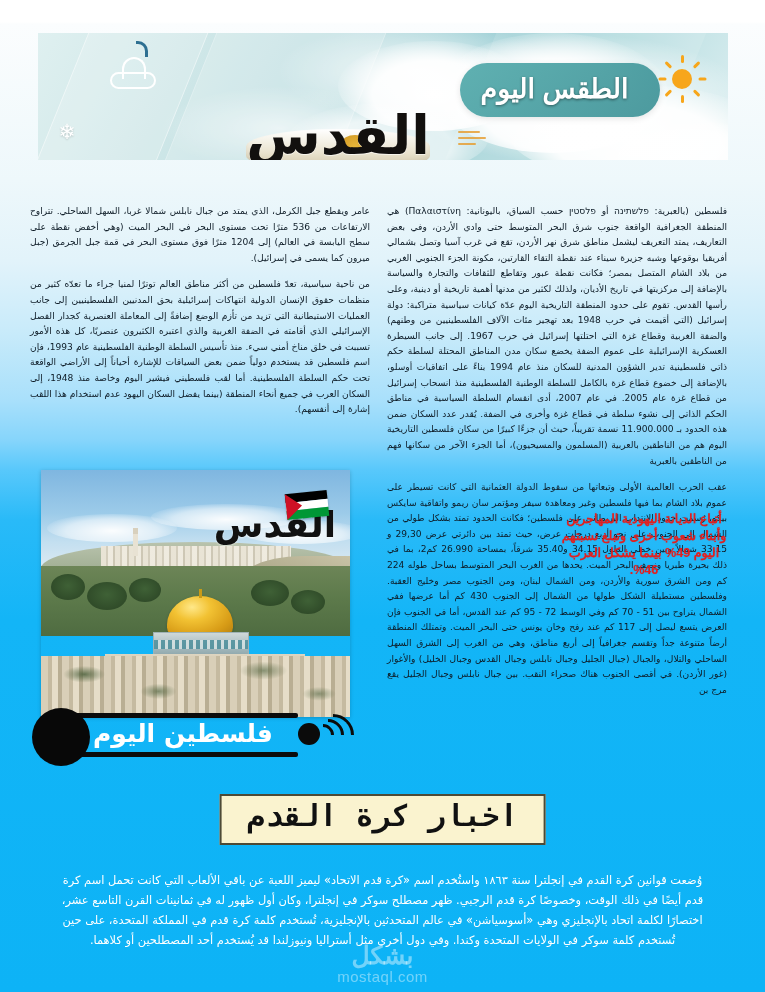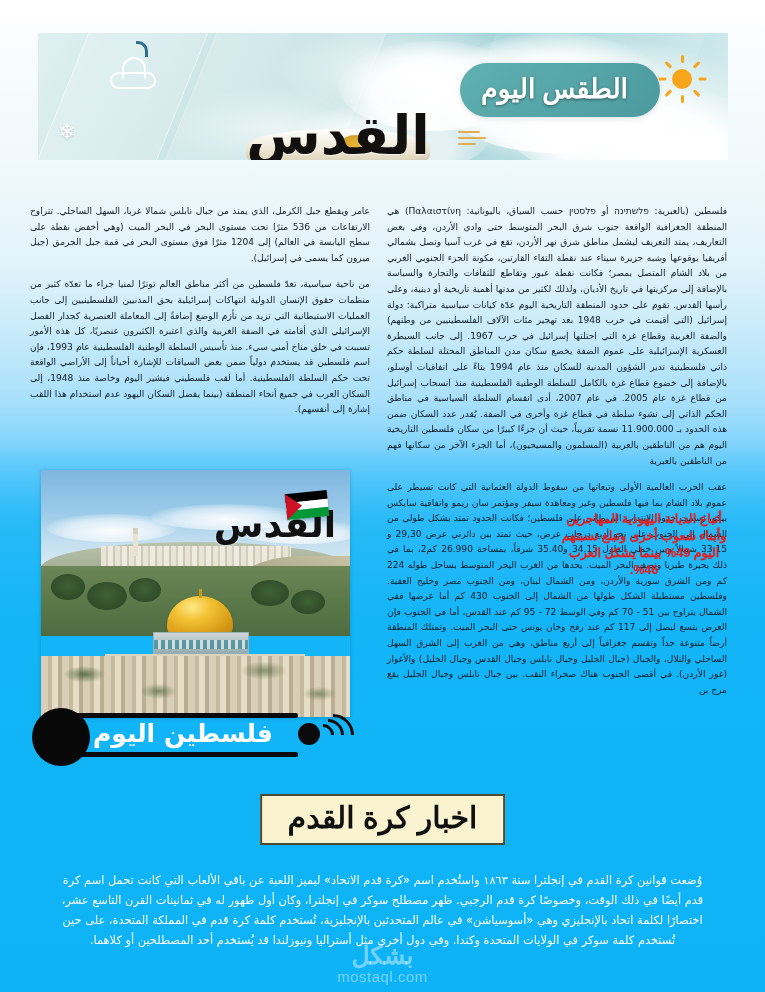--- a/index.html
+++ b/index.html
@@ -77,21 +77,21 @@
     position: absolute;
     right: 86px; top: 38px;
     width: 175px;
     text-align: center;
     font-size: 27px;
     font-weight: bold;
     color: #ffffff;
     letter-spacing: 0px;
     text-shadow: 0 1px 3px rgba(0,0,0,.45);
     line-height: 36px;
-    font-family: Liberation Serif, serif;
+    font-family: Liberation Sans, sans-serif;
   }
 
   
   #sun-icon { position: absolute; right: 22px; top: 22px; width: 48px; height: 48px; }
   #sun-icon .core {
     position: absolute; left: 14px; top: 14px; width: 20px; height: 20px;
     border-radius: 50%; background: #f7a61b;
   }
   #sun-icon .ray {
     position: absolute; left: 23px; top: 0px; width: 3px; height: 8px;
@@ -362,21 +362,21 @@
   #football-title-box {
     position: absolute;
     left: 50%; top: 8px; transform: translateX(-50%);
     background: #faf3cf;
     border: 2px solid #4d4a36;
     padding: 3px 26px 6px 26px;
   }
   #football-title {
     font-size: 30px; font-weight: bold; color: #111111;
     line-height: 38px; direction: rtl; white-space: nowrap;
-    font-family: Liberation Sans, sans-serif;
+    font-family: Liberation Mono, monospace;
   }
   #football-body {
     position: absolute;
     left: 50%; top: 68px; transform: translateX(-50%);
     width: 660px;
     font-size: 11.4px; line-height: 20px;
     color: #ffffff;
     text-align: center;
     direction: rtl;
     font-family: "DejaVu Sans", sans-serif;

